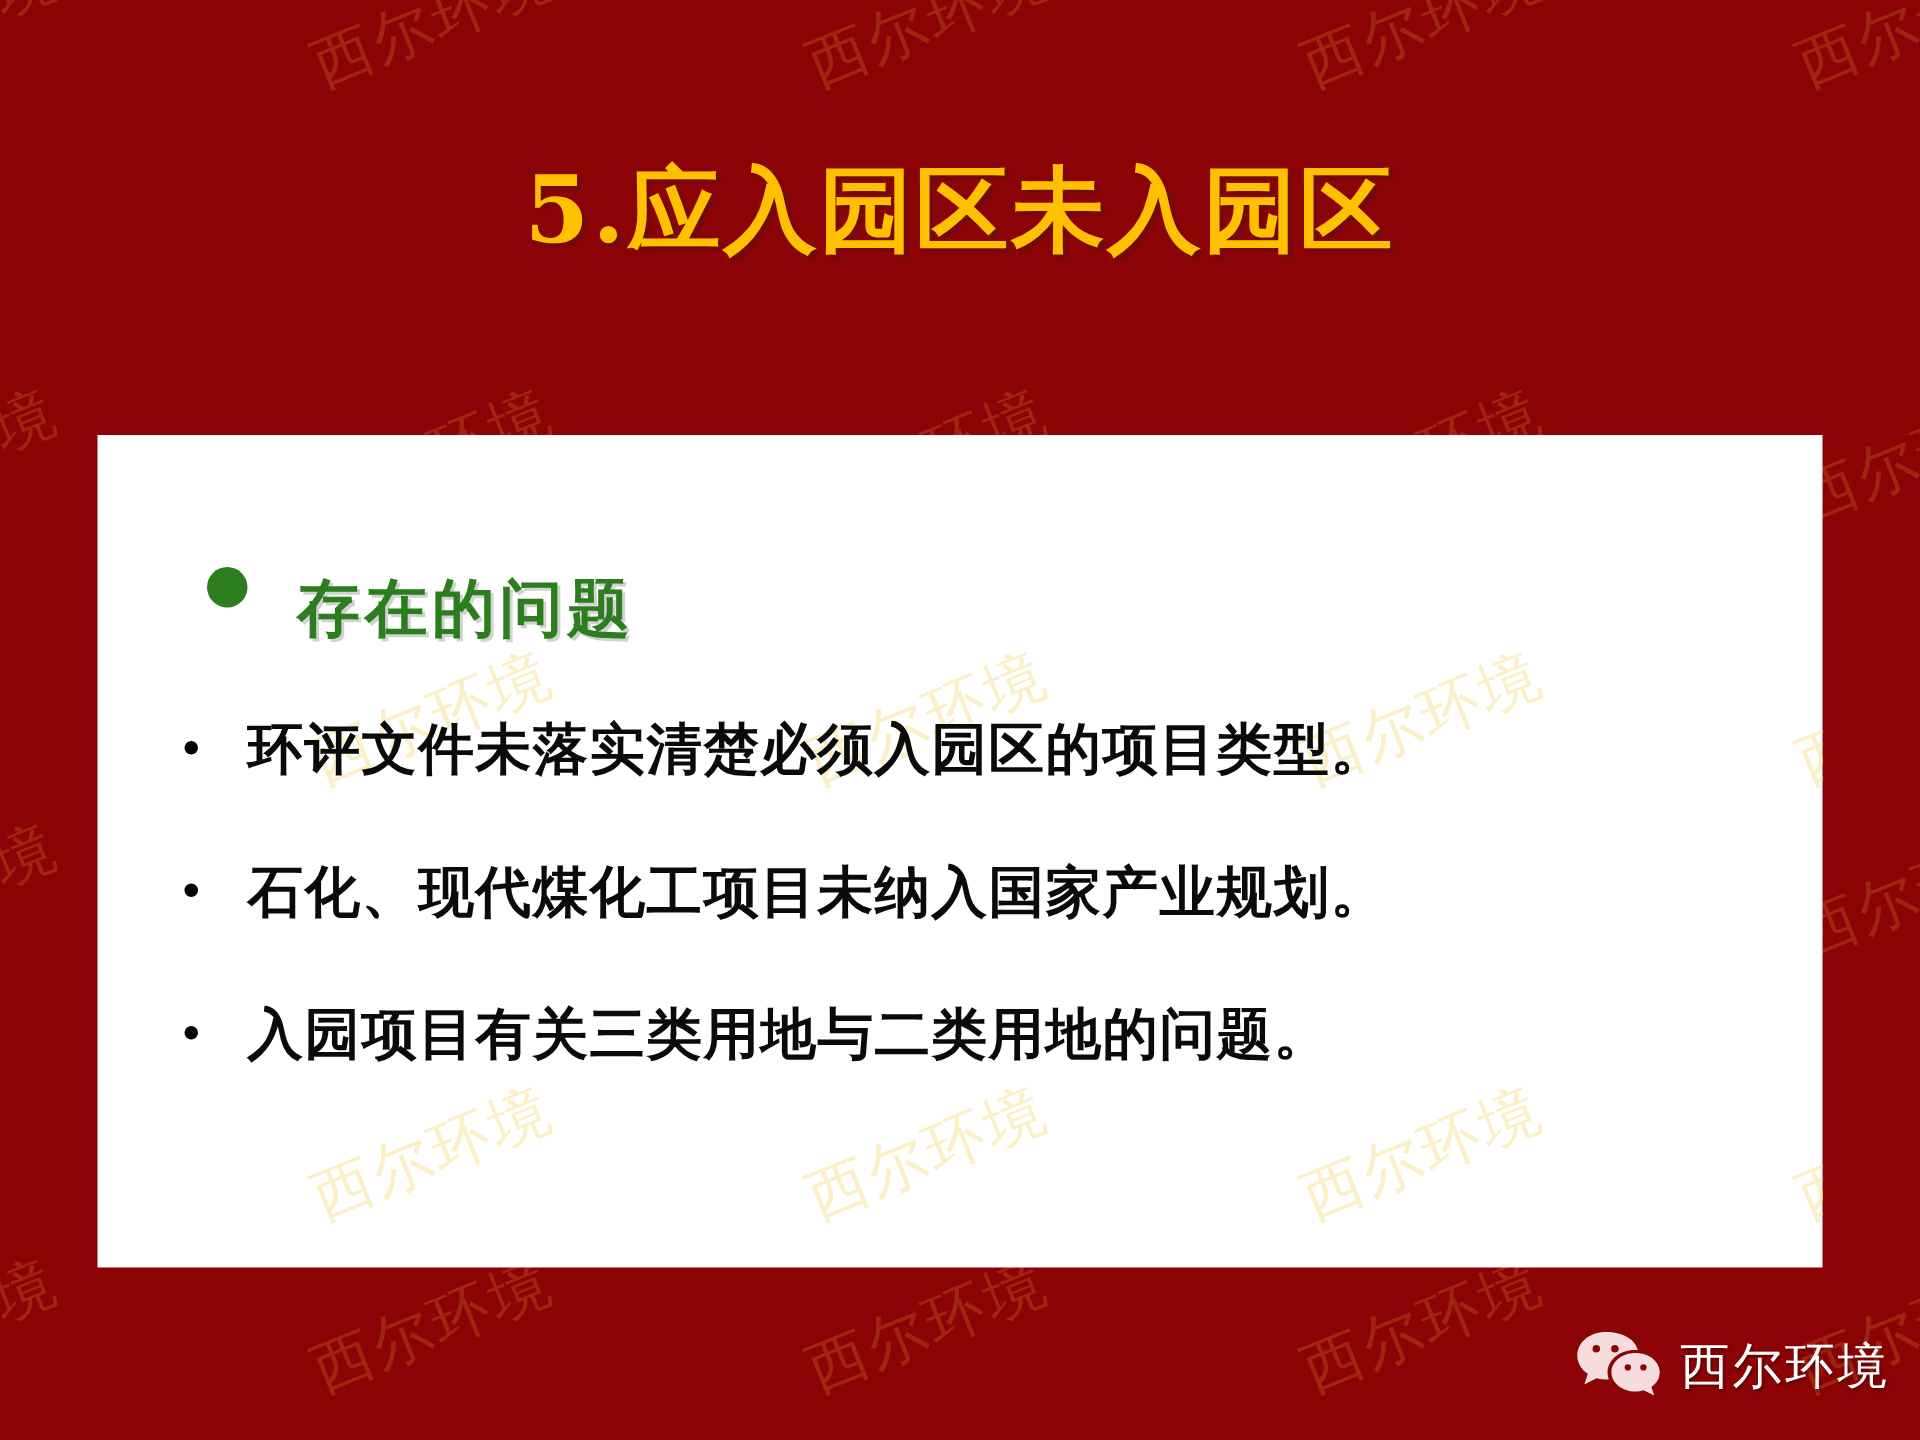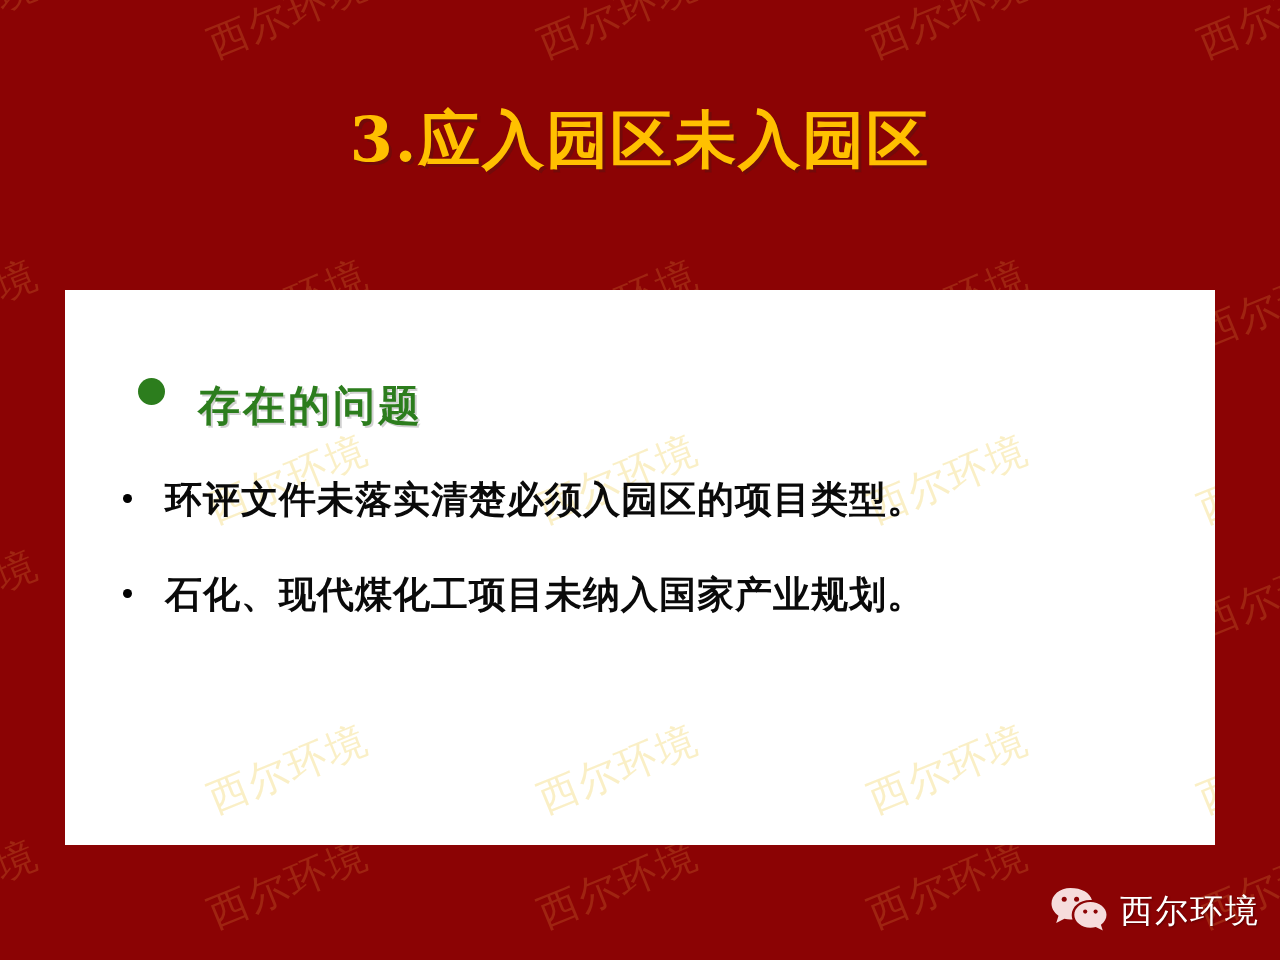--- a/index.html
+++ b/index.html
@@ -170,21 +170,21 @@
       <span class="wm wm-red" style="left: 530px; top: 600px;">西尔环境</span>
       <span class="wm wm-red" style="left: 860px; top: 600px;">西尔环境</span>
       <span class="wm wm-red" style="left: 1190px; top: 600px;">西尔环境</span>
       <span class="wm wm-red" style="left: -130px; top: 890px;">西尔环境</span>
       <span class="wm wm-red" style="left: 200px; top: 890px;">西尔环境</span>
       <span class="wm wm-red" style="left: 530px; top: 890px;">西尔环境</span>
       <span class="wm wm-red" style="left: 860px; top: 890px;">西尔环境</span>
       <span class="wm wm-red" style="left: 1190px; top: 890px;">西尔环境</span>
     </div>
 
-  <div id="title">3.应入园区未入园区</div>
+  <div id="title">5.应入园区未入园区</div>
 
   <div id="panel">
     <div class="wm-layer" id="wm-cream-layer">
         <span class="wm wm-cream" style="left: 135px; top: 195px;">西尔环境</span>
         <span class="wm wm-cream" style="left: 465px; top: 195px;">西尔环境</span>
         <span class="wm wm-cream" style="left: 795px; top: 195px;">西尔环境</span>
         <span class="wm wm-cream" style="left: 1125px; top: 195px;">西尔环境</span>
         <span class="wm wm-cream" style="left: 135px; top: 485px;">西尔环境</span>
         <span class="wm wm-cream" style="left: 465px; top: 485px;">西尔环境</span>
         <span class="wm wm-cream" style="left: 795px; top: 485px;">西尔环境</span>
@@ -201,20 +201,24 @@
       <div class="line" id="line-0">
         <span class="line-dot"></span>
         <span class="line-text">环评文件未落实清楚必须入园区的项目类型。</span>
       </div>
 
       <div class="line" id="line-1">
         <span class="line-dot"></span>
         <span class="line-text">石化、现代煤化工项目未纳入国家产业规划。</span>
       </div>
 
+      <div class="line" id="line-2">
+        <span class="line-dot"></span>
+        <span class="line-text">入园项目有关三类用地与二类用地的问题。</span>
+      </div>
 
     </div>
   </div>
 
   <div id="brand">
     <span id="wechat-icon">
       <svg width="58" height="46" viewBox="0 0 58 46" xmlns="http://www.w3.org/2000/svg">
         <g fill="#F6DCDC">
           <path d="M20.5 2C9.8 2 1.5 9 1.5 17.6c0 4.9 2.7 9.3 7 12.2L6.2 37l8.2-4.2c2 .5 4 .8 6.1.8 .7 0 1.4 0 2-.1 -.5-1.4-.8-2.9-.8-4.5 0-8.3 8.1-15 18.2-15 .7 0 1.3 0 2 .1C40.3 6.8 31.4 2 20.5 2z"></path>
           <path d="M56.5 28.8C56.5 21.7 49.3 16 40.4 16s-16.1 5.7-16.1 12.8c0 7.1 7.2 12.9 16.1 12.9 1.9 0 3.7-.3 5.4-.8l7 3.5-1.9-5.7c3.5-2.4 5.6-5.9 5.6-9.9z"></path>

